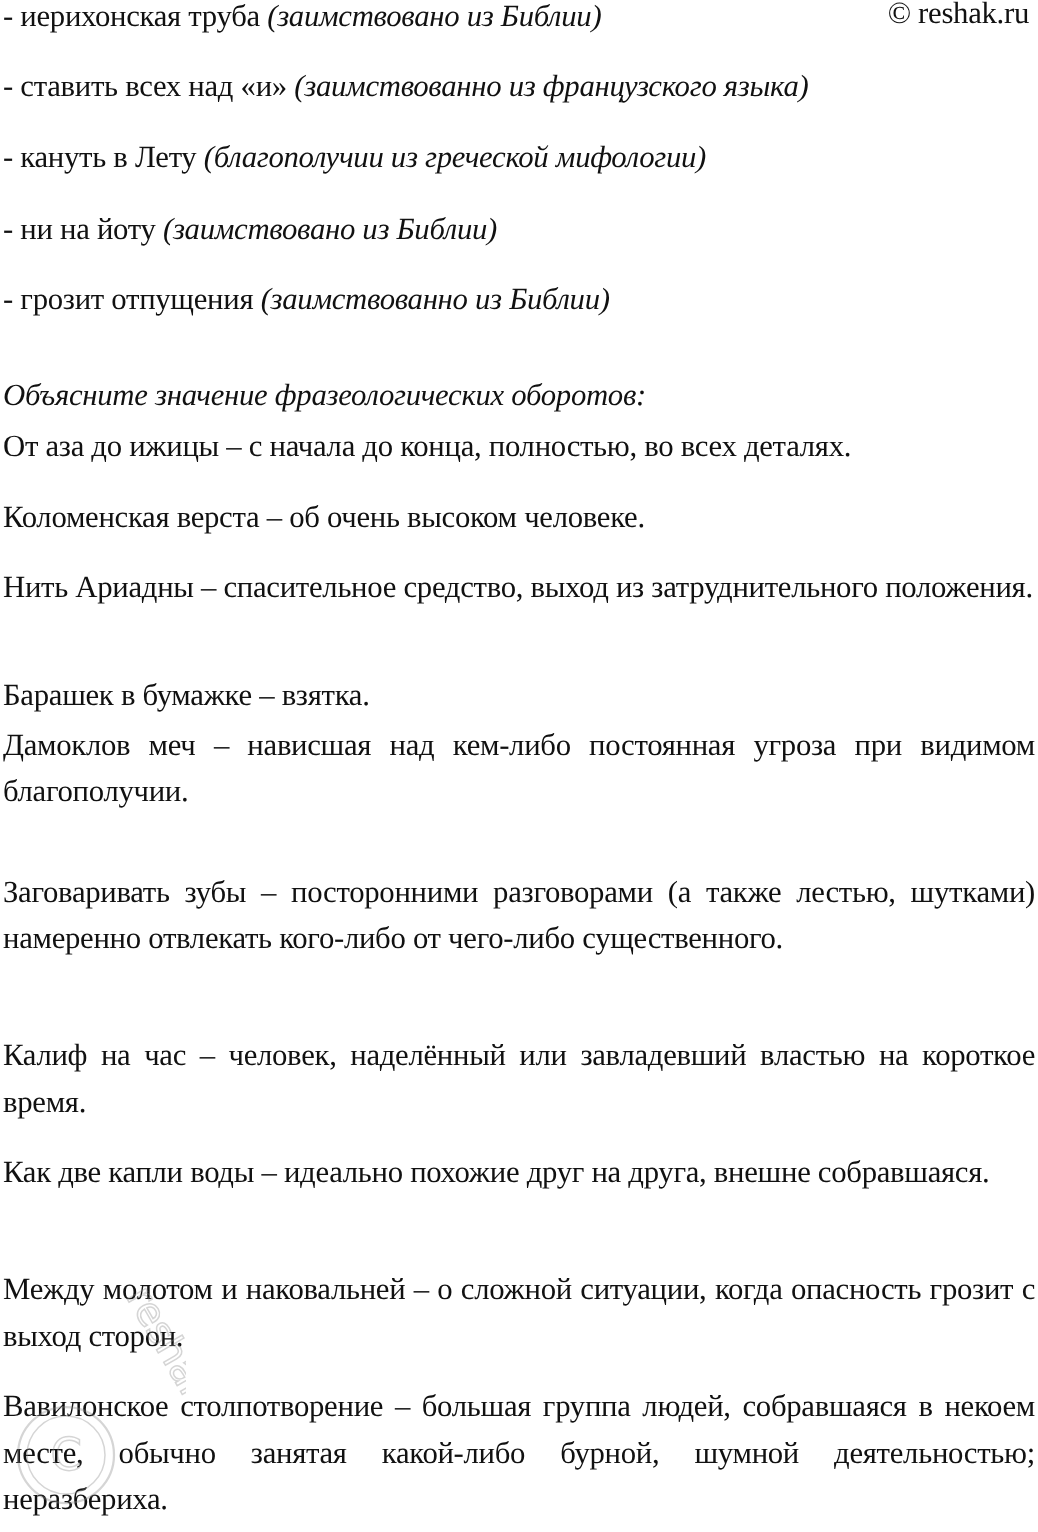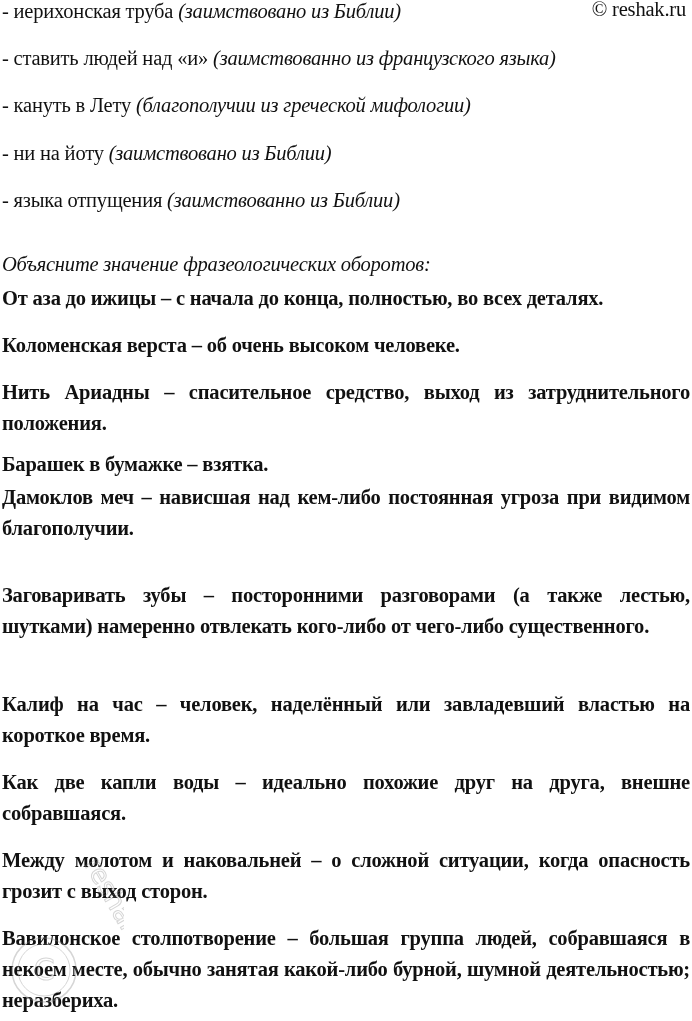--- a/index.html
+++ b/index.html
@@ -35,21 +35,20 @@
       left: 0;
       white-space: nowrap;
       line-height: 24px;
     }
     .para {
       position: absolute;
       left: 0;
       width: 688px;
       text-align: justify;
       line-height: 31px;
-      font-weight: bold;
     }
     em {
       font-style: italic;
     }
     .wm-stamp {
       position: absolute;
       left: 2px;
       top: 850px;
       width: 120px;
       height: 160px;
@@ -61,30 +60,30 @@
 <body>
 
 <div class="page">
 
   <div class="watermark-top">© reshak.ru</div>
 
   <div class="line" style="top:-1px">
     <span>- иерихонская труба </span><em>(заимствовано из Библии)</em>
   </div>
   <div class="line" style="top:46px">
-    <span>- ставить людей над «и» </span><em>(заимствованно из французского языка)</em>
+    <span>- ставить всех над «и» </span><em>(заимствованно из французского языка)</em>
   </div>
   <div class="line" style="top:93px">
     <span>- кануть в Лету </span><em>(благополучии из греческой мифологии)</em>
   </div>
   <div class="line" style="top:141px">
     <span>- ни на йоту </span><em>(заимствовано из Библии)</em>
   </div>
   <div class="line" style="top:188px">
-    <span>- языка отпущения </span><em>(заимствованно из Библии)</em>
+    <span>- грозит отпущения </span><em>(заимствованно из Библии)</em>
   </div>
 
   <div class="line" style="top:252px">
     <em>Объясните значение фразеологических оборотов:</em>
   </div>
 
   <div class="para" style="top:283px">От аза до ижицы – с начала до конца, полностью, во всех деталях.</div>
   <div class="para" style="top:330px">Коломенская верста – об очень высоком человеке.</div>
   <div class="para" style="top:377px">Нить Ариадны – спасительное средство, выход из затруднительного положения.</div>
   <div class="para" style="top:449px">Барашек в бумажке – взятка.</div>

